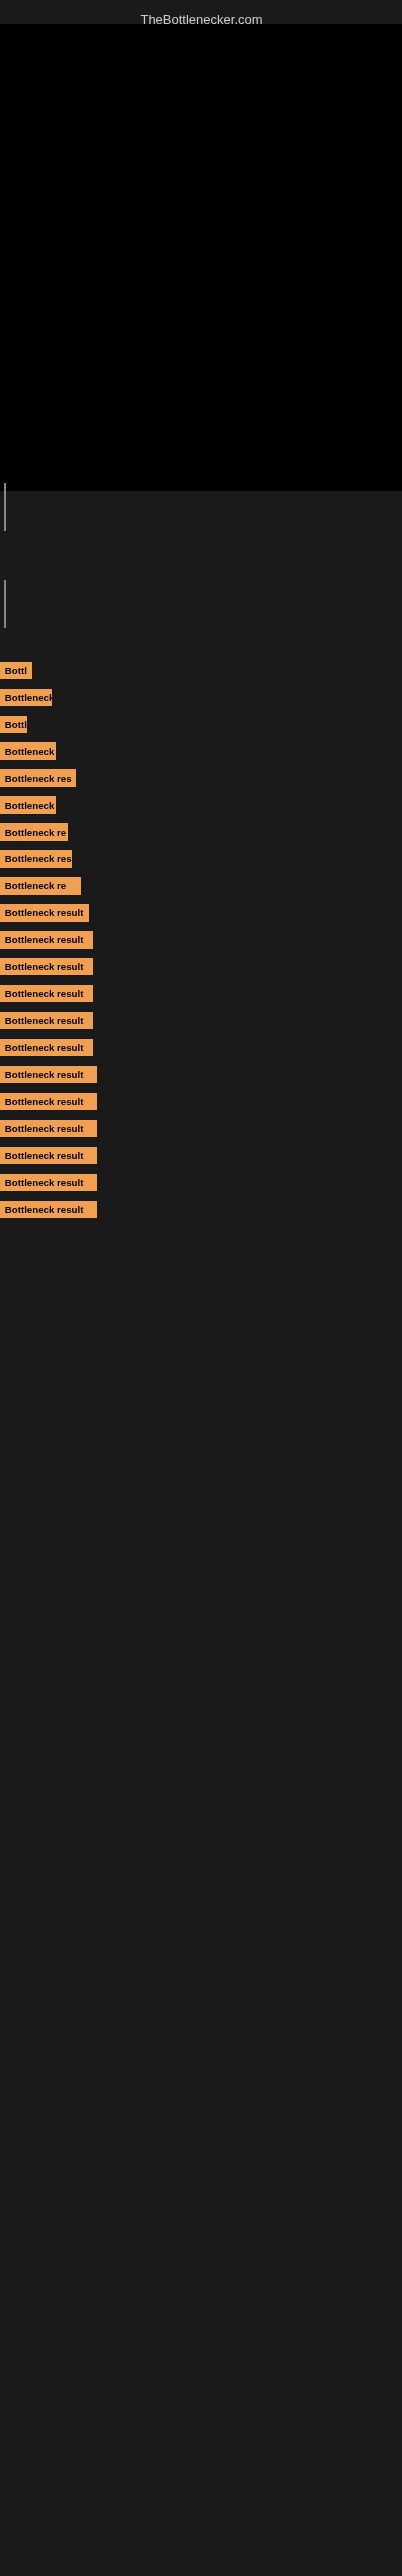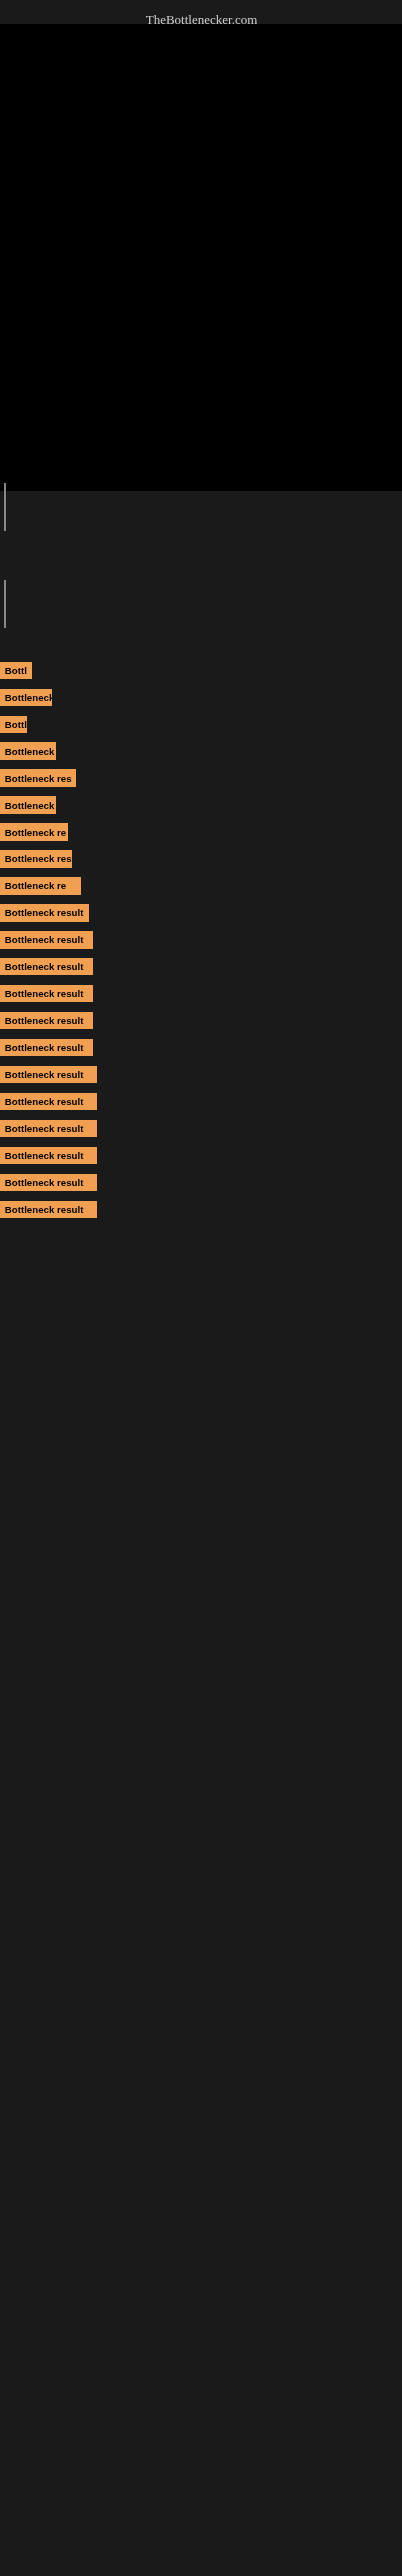--- a/index.html
+++ b/index.html
@@ -19,21 +19,20 @@
 
     .site-title {
       color: #cccccc;
       font-size: 13px;
       text-align: center;
       padding: 8px 0;
       position: absolute;
       top: 4px;
       left: 0;
       right: 0;
-      font-family: Liberation Serif, serif;
     }
 
     .chart-area {
       position: absolute;
       top: 24px;
       left: 0;
       right: 0;
       height: 467px;
       background-color: #000000;
     }

